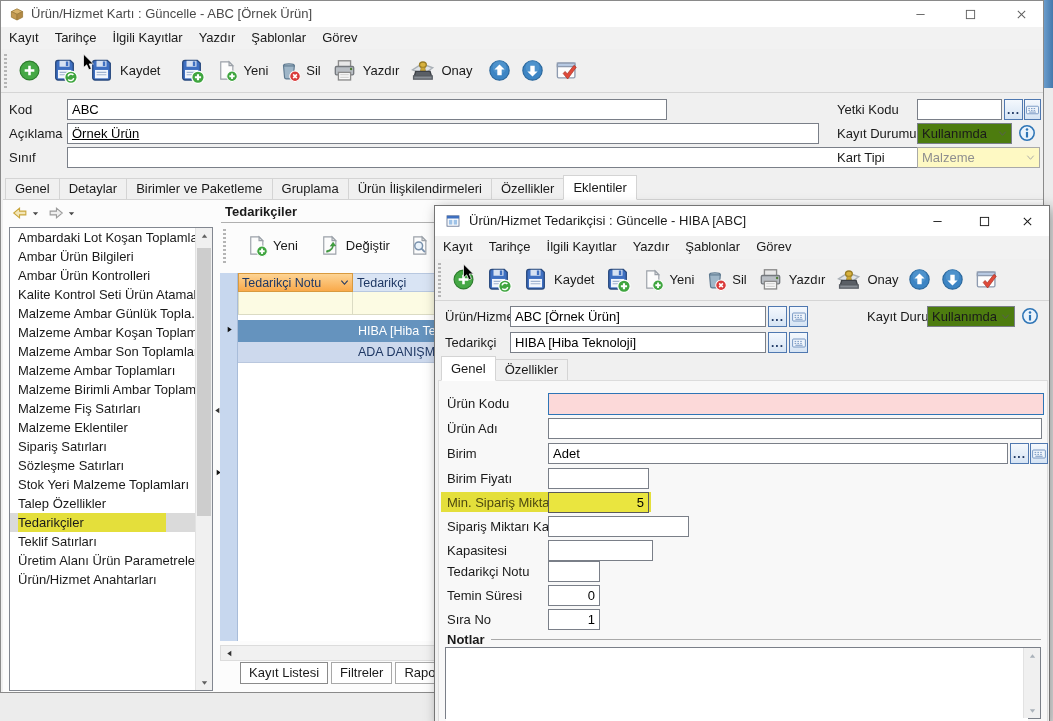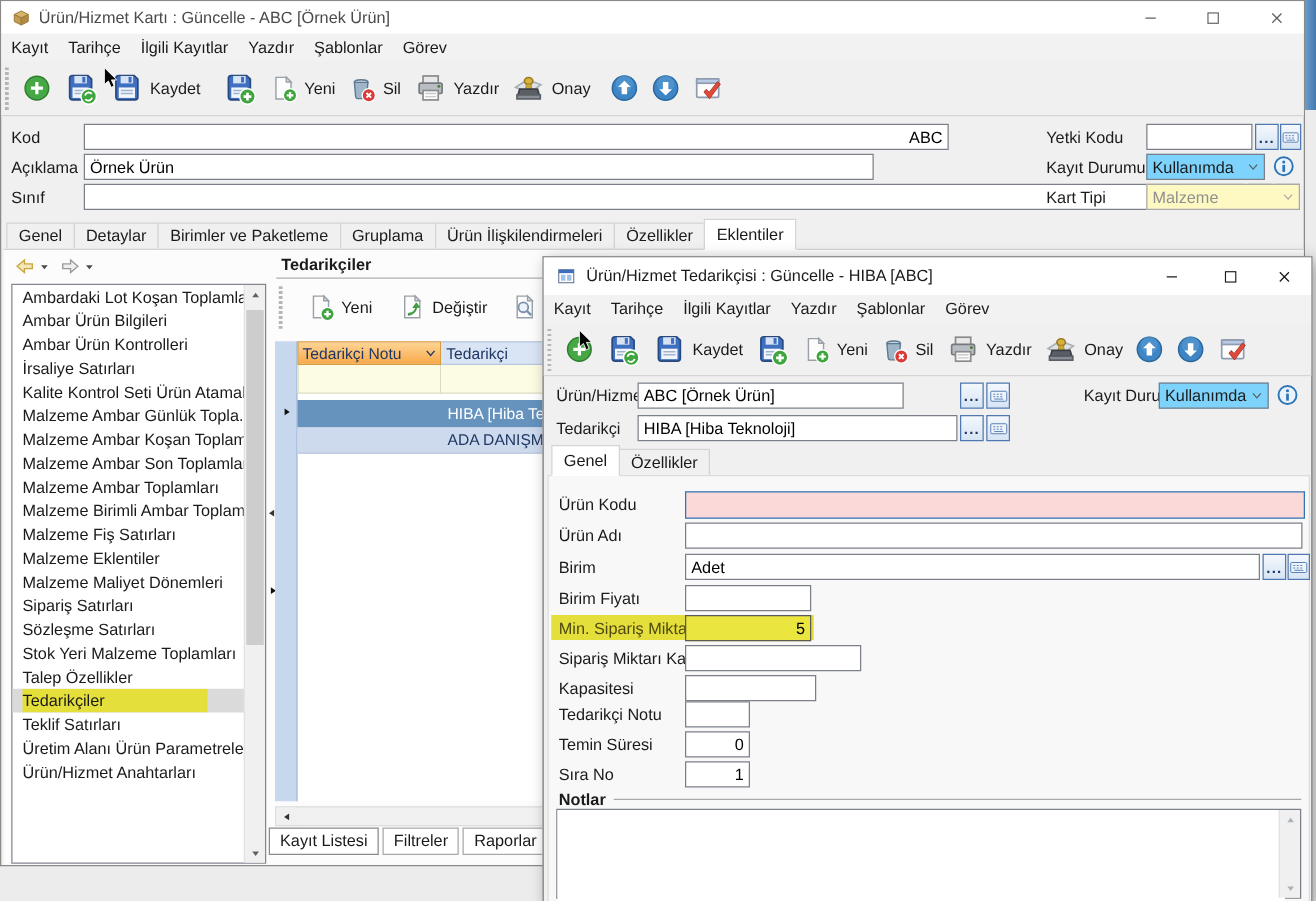--- a/index.html
+++ b/index.html
@@ -21,21 +21,21 @@
   .ic svg{display:block}
   .i27{width:27px;height:27px}.i24{width:23px;height:23px}.i18{width:18px;height:18px}
   .i16{width:16px;height:16px}.i12{width:11px;height:11px}.i9{width:9px;height:9px}
   .lbl{white-space:nowrap}
   .inp{border:1px solid #7a7f88;background:#fff;font-family:"Liberation Sans",sans-serif;
        font-size:13px;padding:0 4px;height:21px;box-sizing:border-box;outline:none}
   .inp.num{text-align:right}
   .btn-sq{border:1px solid #4f78b0;background:linear-gradient(#f4f8fd,#d6e4f4);
           display:flex;align-items:center;justify-content:center;height:21px;box-sizing:border-box}
   .dots{color:#1f3864;font-weight:bold;letter-spacing:1px;font-size:12px;line-height:8px}
-  .combo{border:1px solid #7a7f88;background:#7dd3fc;display:flex;align-items:center;
+  .combo{border:1px solid #7a7f88;background:#4d7c0f;display:flex;align-items:center;
          justify-content:space-between;padding:0 4px;height:21px;box-sizing:border-box}
   .combo.disabled{background:#fef9c3;color:#8f8f8f;border-color:#a9a9a9}
   .tabs{display:flex;align-items:flex-end}
   .tab{border:1px solid #d4d4d4;background:#f0f0f0;padding:2px 9px 3px;margin-right:-1px;
        white-space:nowrap;line-height:15px}
   .tab.active{background:#fff;padding-top:4px;padding-bottom:4px;border-bottom-color:#fff;position:relative;z-index:2}
   .content-pane{background:#fcfcfc;border-top:1px solid #d4d4d4}
   .listbox{background:#fff;border:1px solid #828790}
   .lrow{height:19px;line-height:19px;padding-left:8px;white-space:nowrap;overflow:hidden}
   .lrow.selected{background:#dadada}
@@ -221,23 +221,23 @@
             <path d="M6.8 12.3l3.3 4 6.4-8.7-1.7-1.4-4.9 6.2-1.8-1.7z" fill="#e04a3a" stroke="#a33023" stroke-width="0.5"></path>
           </svg>
         </span>
       </div>
   </div>
   <span class="cursor" style="left:78px;top:52px"><svg viewBox="0 0 20 24" width="100%" height="100%">
         <path d="M5 1v15l3.6-3.1 2.4 5.6 2.7-1.2-2.4-5.4H16z" fill="#000" stroke="#fff" stroke-width="0.8"></path>
       </svg></span>
 
   <span class="lbl abs" style="left:8px;top:101px">Kod</span>
-  <input class="inp abs" style="left: 66px; top: 98px; width: 692px; text-align: right;" value="ABC">
+  <input class="inp abs" style="left: 66px; top: 98px; width: 600px;" value="ABC">
   <span class="lbl abs" style="left:8px;top:125px">Açıklama</span>
-  <input class="inp abs" style="left: 66px; top: 122px; width: 632px;" value="Örnek Ürün">
+  <input class="inp abs" style="left: 66px; top: 122px; width: 752px; text-decoration: underline;" value="Örnek Ürün">
   <span class="lbl abs" style="left:8px;top:149px">Sınıf</span>
   <input class="inp abs" style="left: 66px; top: 146px; width: 929px;" value="">
   <span class="btn-sq abs" style="left:997px;top:146px;width:20px">
       <span class="dots">...</span>
     </span>
   <span class="btn-sq abs" style="left:1019px;top:146px;width:20px">
       <span class="ic i16">
         <svg viewBox="0 0 20 20" width="100%" height="100%">
           <rect x="2" y="5" width="16" height="10" rx="1.2" fill="#eef4fb" stroke="#5b82b5"></rect>
           <path d="M4.5 8h2M8 8h2M11.5 8h2M4.5 10.5h2M8 10.5h2M11.5 10.5h2M5.5 12.8h9" stroke="#5b82b5" stroke-width="1"></path>
@@ -318,30 +318,28 @@
         <path d="M4 7l6 7 6-7z" fill="#4a4a4a"></path>
       </svg>
     </span>
 
   <div class="listbox abs" style="left:8px;top:226px;width:204px;height:464px">
     <div style="margin-right:16px">
 
     <div class="lrow"><span>Ambardaki Lot Koşan Toplamları</span></div>
         <div class="lrow"><span>Ambar Ürün Bilgileri</span></div>
         <div class="lrow"><span>Ambar Ürün Kontrolleri</span></div>
-        <div class="lrow"><span>İrsaliye Satırları</span></div>
         <div class="lrow"><span>Kalite Kontrol Seti Ürün Atamaları</span></div>
         <div class="lrow"><span>Malzeme Ambar Günlük Topla...</span></div>
         <div class="lrow"><span>Malzeme Ambar Koşan Toplaml...</span></div>
         <div class="lrow"><span>Malzeme Ambar Son Toplamları</span></div>
         <div class="lrow"><span>Malzeme Ambar Toplamları</span></div>
         <div class="lrow"><span>Malzeme Birimli Ambar Toplam...</span></div>
         <div class="lrow"><span>Malzeme Fiş Satırları</span></div>
         <div class="lrow"><span>Malzeme Eklentiler</span></div>
-        <div class="lrow"><span>Malzeme Maliyet Dönemleri</span></div>
         <div class="lrow"><span>Sipariş Satırları</span></div>
         <div class="lrow"><span>Sözleşme Satırları</span></div>
         <div class="lrow"><span>Stok Yeri Malzeme Toplamları</span></div>
         <div class="lrow"><span>Talep Özellikler</span></div>
         <div class="lrow selected"><span>Tedarikçiler</span></div>
         <div class="lrow"><span>Teklif Satırları</span></div>
         <div class="lrow"><span>Üretim Alanı Ürün Parametreleri</span></div>
         <div class="lrow"><span>Ürün/Hizmet Anahtarları</span></div>
       </div>
     <div class="vsb">
@@ -445,21 +443,21 @@
 
   <div class="abs" style="left:219px;top:644px;width:216px;height:16px;background:#f1f1f1;border:1px solid #dcdcdc">
     <span class="sbbtn" style="top:0;height:14px">
         <span class="ic i9">
           <svg viewBox="0 0 20 20" width="100%" height="100%">
             <path d="M5 10l9-6v12z" fill="#333"></path>
           </svg>
         </span>
       </span>
   </div>
-  <div class="tabs abs" style="left:214px;top:661px;height:22px">
+  <div class="tabs abs" style="left:239px;top:661px;height:22px">
     <span class="btab active">Kayıt Listesi</span>
     <span class="btab">Filtreler</span>
     <span class="btab">Raporlar</span>
   </div>
 </div>
 
 <div class="abs dlg" style="left:434px;top:205px;width:616px;height:520px">
 
   <div class="titlebar abs" style="left:0;top:0;width:614px;height:30px">
     <span class="ic i16 abs" style="left:10px;top:7px">
@@ -624,21 +622,21 @@
             <path d="M6.8 12.3l3.3 4 6.4-8.7-1.7-1.4-4.9 6.2-1.8-1.7z" fill="#e04a3a" stroke="#a33023" stroke-width="0.5"></path>
           </svg>
         </span>
       </div>
   </div>
   <span class="cursor" style="left:24px;top:57px"><svg viewBox="0 0 20 24" width="100%" height="100%">
         <path d="M5 1v15l3.6-3.1 2.4 5.6 2.7-1.2-2.4-5.4H16z" fill="#000" stroke="#fff" stroke-width="0.8"></path>
       </svg></span>
 
   <span class="lbl abs" style="left:10px;top:103px">Ürün/Hizmet</span>
-  <input class="inp abs" style="left: 75px; top: 100px; width: 213px;" value="ABC [Örnek Ürün]">
+  <input class="inp abs" style="left: 75px; top: 100px; width: 256px;" value="ABC [Örnek Ürün]">
   <span class="btn-sq abs" style="left:333px;top:100px;width:19px">
       <span class="dots">...</span>
     </span>
   <span class="btn-sq abs" style="left:354px;top:100px;width:19px">
       <span class="ic i16">
         <svg viewBox="0 0 20 20" width="100%" height="100%">
           <rect x="2" y="5" width="16" height="10" rx="1.2" fill="#eef4fb" stroke="#5b82b5"></rect>
           <path d="M4.5 8h2M8 8h2M11.5 8h2M4.5 10.5h2M8 10.5h2M11.5 10.5h2M5.5 12.8h9" stroke="#5b82b5" stroke-width="1"></path>
         </svg>
       </span>

